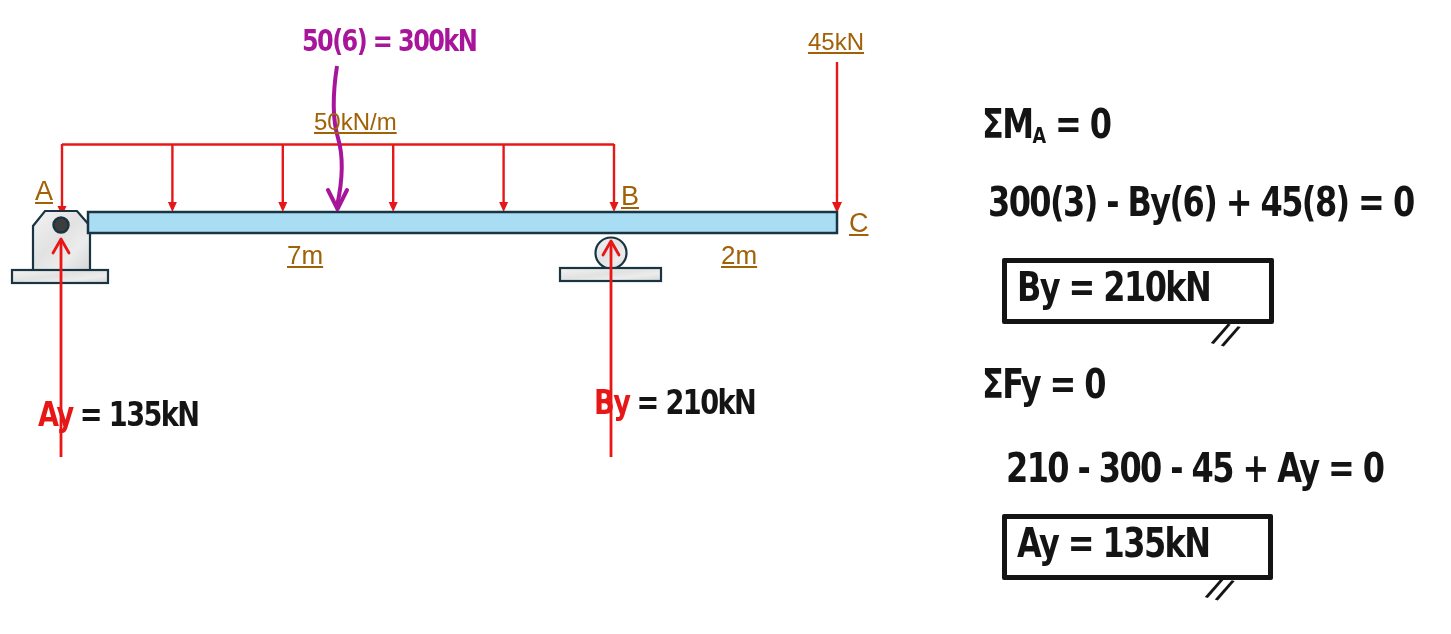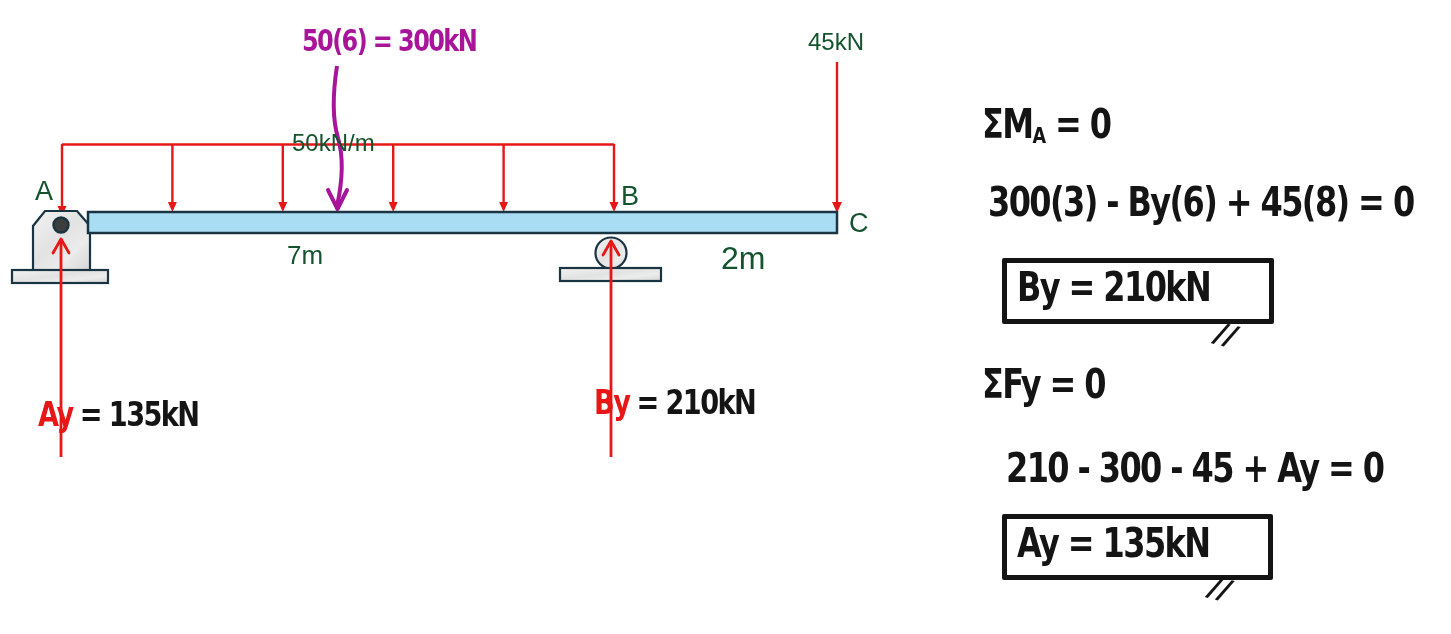--- a/index.html
+++ b/index.html
@@ -3,21 +3,21 @@
 <meta charset="utf-8">
 <style>
   :root{
     --load_red:#e81717; --magenta:#a8159b; --beam_fill:#a9ddf3; --beam_stroke:#1a3442;
     --support_fill:#e9e9e9; --support_stroke:#1a3442; --ink:#141414;
   }
   html,body{margin:0;padding:0;background:#ffffff;}
   .canvas{position:relative;width:1451px;height:634px;background:#fff;overflow:hidden;
           font-family:"Liberation Sans",sans-serif;color:#111;}
   svg{position:absolute;left:0;top:0;}
-  .lbl{position:absolute;color:#14532d;white-space:nowrap;line-height:1.05;}
+  .lbl{position:absolute;color:#a16207;white-space:nowrap;line-height:1.05;text-decoration:underline;}
   .hand{position:absolute;font-family:"DejaVu Sans",sans-serif;font-weight:700;color:var(--ink);
         letter-spacing:-2px;transform:scaleX(.8);transform-origin:left top;white-space:nowrap;line-height:1.1;}
   .hand .sub{font-size:.55em;vertical-align:-.22em;letter-spacing:-1px;}
   .hand .gap{display:inline-block;width:9px;}
   .magenta{color:var(--magenta);}
   .red{color:var(--load_red);}
   .box{position:absolute;border:5px solid var(--ink);border-radius:2px;padding:1px 10px 9px 10px;background:transparent;}
   .box .hand-in{font-family:"DejaVu Sans",sans-serif;font-weight:700;color:var(--ink);font-size:40px;
         letter-spacing:-2px;display:inline-block;transform:scaleX(.8);transform-origin:left top;white-space:nowrap;line-height:1.15;}
   .tick{position:absolute;font-family:"DejaVu Sans",sans-serif;font-weight:800;font-style:italic;
@@ -91,27 +91,27 @@
     </g>
 
     <g>
       <line class="rs" x1="611" y1="457" x2="611" y2="242" stroke-width="2.8"></line>
       <polyline class="rs" points="603,255 611,241 619,255" stroke-width="2.8" stroke-linecap="round" stroke-linejoin="round"></polyline>
     </g>
   </svg>
 
   <div class="lbl" style="left:303px;top:22px;font-size:30px;"></div>
   <div class="hand magenta" style="left:302px;top:24px;font-size:30px;">50(6) = 300kN</div>
-  <div class="lbl" style="left:292px;top:109px;font-size:24px;margin-top:21px;">50kN/m</div>
+  <div class="lbl" style="left:314px;top:109px;font-size:24px;">50kN/m</div>
   <div class="lbl" style="left:808px;top:29px;font-size:24px;">45kN</div>
   <div class="lbl" style="left:35px;top:177px;font-size:27px;">A</div>
   <div class="lbl" style="left:621px;top:182px;font-size:27px;">B</div>
   <div class="lbl" style="left:849px;top:209px;font-size:27px;">C</div>
   <div class="lbl" style="left:287px;top:242px;font-size:26px;">7m</div>
-  <div class="lbl" style="left:721px;top:242px;font-size:32px;">2m</div>
+  <div class="lbl" style="left:721px;top:242px;font-size:26px;">2m</div>
 
   <div class="hand" style="left:38px;top:396px;font-size:34px;">
     <span class="red">Ay</span><span class="gap"></span><span>= 135kN</span>
   </div>
   <div class="hand" style="left:594px;top:384px;font-size:34px;">
     <span class="red">By</span><span class="gap"></span><span>= 210kN</span>
   </div>
 
   <div class="hand" style="left:982px;top:102px;font-size:40px;">
     <span>ΣM</span><span class="sub">A</span><span> = 0</span>

